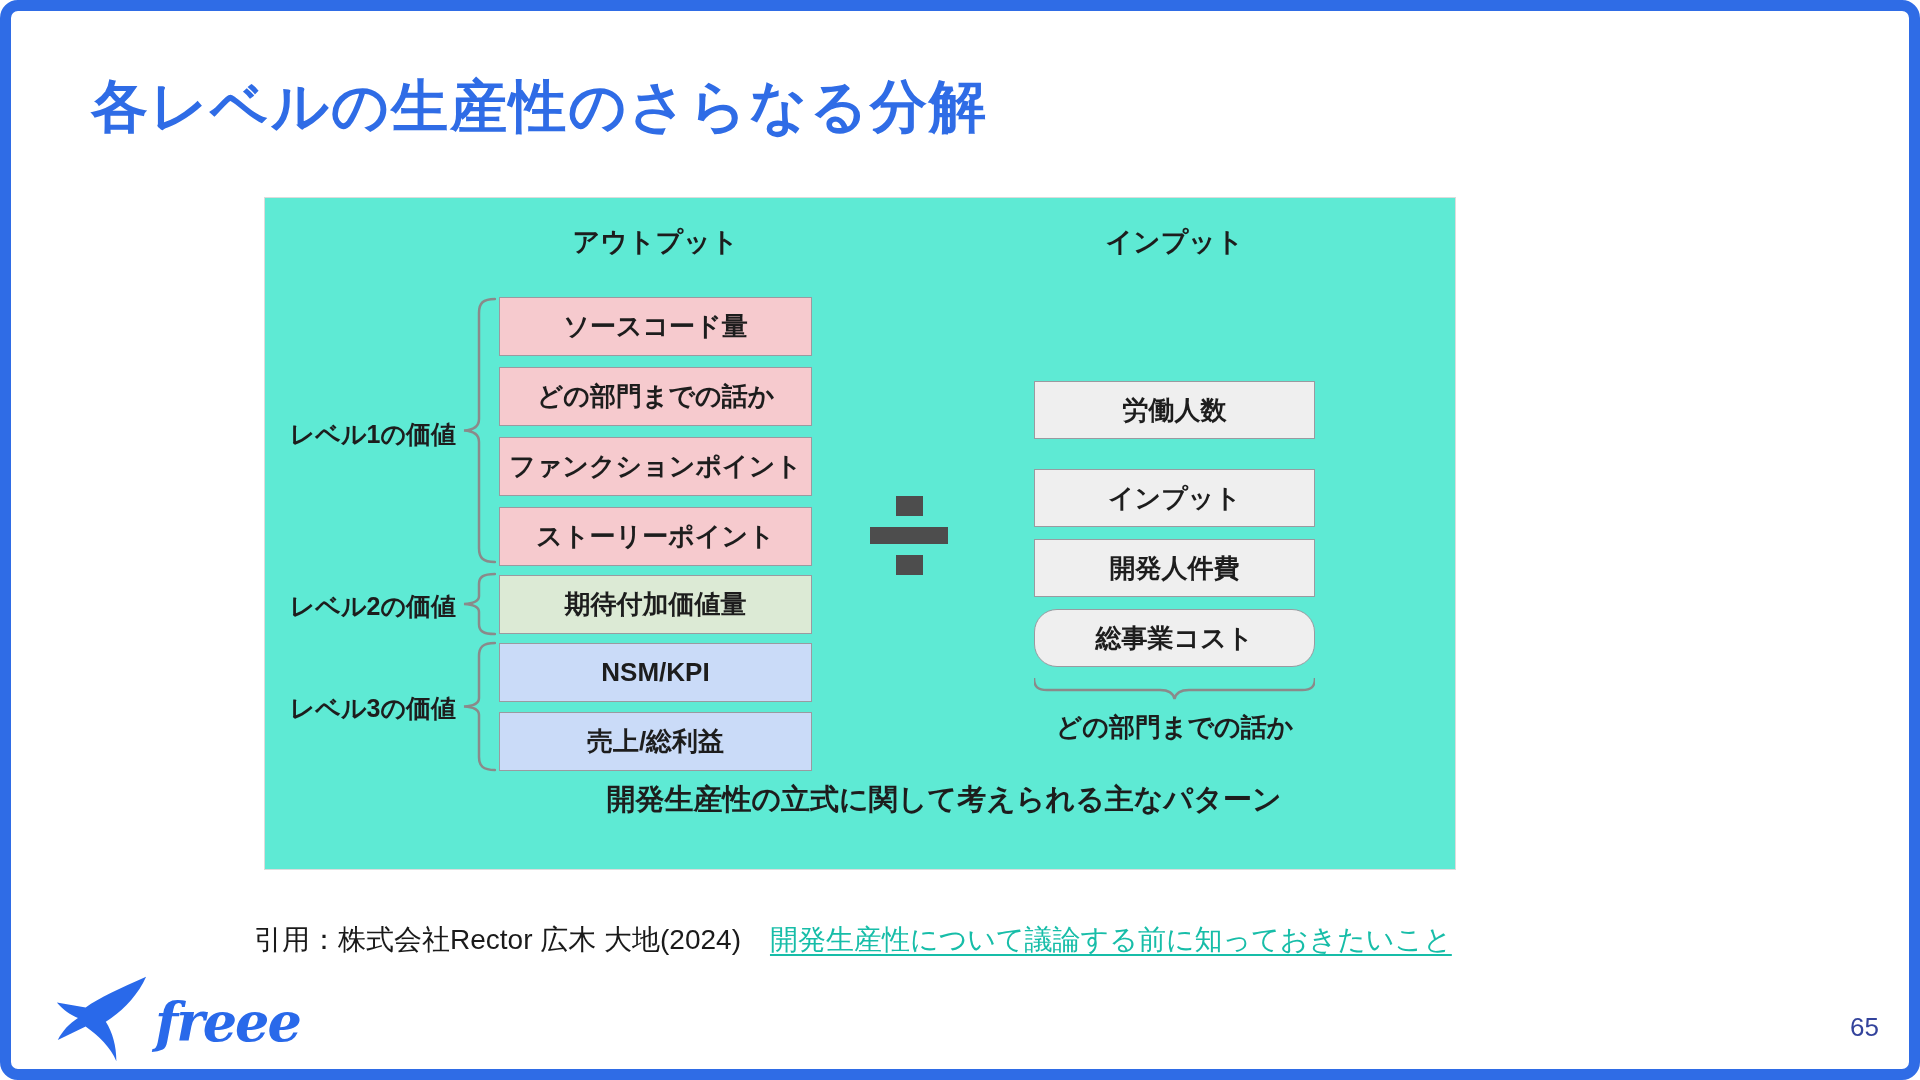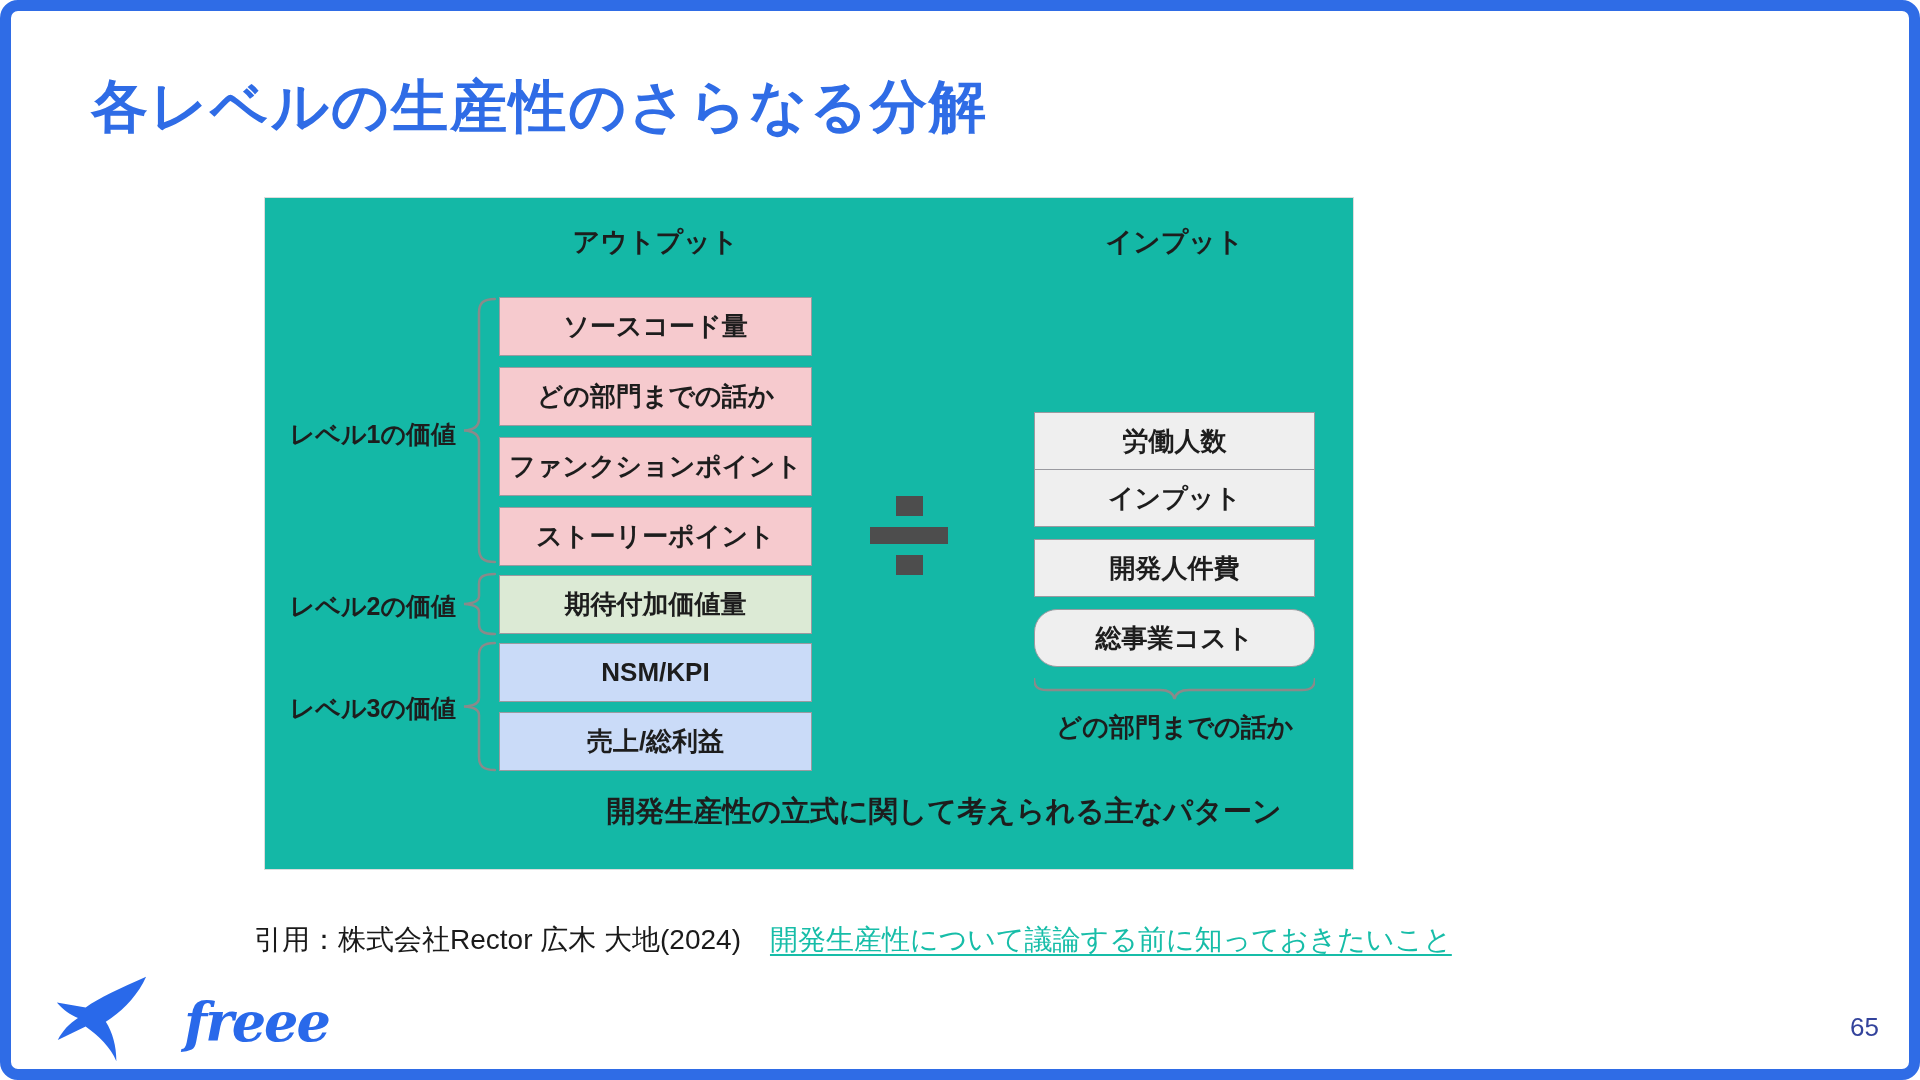--- a/index.html
+++ b/index.html
@@ -1,38 +1,38 @@
 <!DOCTYPE html>
 <html><head>
 <meta charset="utf-8">
 <style>
   html,body{margin:0;padding:0;background:#ffffff;}
   body{width:1920px;height:1080px;position:relative;font-family:"Liberation Sans",sans-serif;overflow:hidden;}
   .slide{position:absolute;inset:0;border:11px solid #2f6ce6;border-radius:18px;box-sizing:border-box;background:#ffffff;}
   .title{position:absolute;left:80px;top:58px;font-size:57px;font-weight:800;color:#2f6ce6;letter-spacing:2px;white-space:nowrap;}
-  .panel{position:absolute;left:253px;top:186px;width:1090px;height:673px;border:1px solid #dcdcdc;background:#14b8a6;box-sizing:border-box;}
+  .panel{position:absolute;left:253px;top:186px;width:1192px;height:673px;border:1px solid #dcdcdc;background:#5eead4;box-sizing:border-box;}
   .col-header{position:absolute;top:26px;font-size:27px;font-weight:700;color:#1d1d1d;text-align:center;}
   .hdr-out{left:234px;width:313px;}
   .hdr-in{left:769px;width:281px;}
   .dbox{position:absolute;width:313px;height:59px;left:234px;border:1.5px solid #9a9aa0;box-sizing:border-box;
         display:flex;align-items:center;justify-content:center;font-size:26px;font-weight:700;color:#1d1d1d;}
   .ibox{position:absolute;width:281px;height:58px;left:769px;border:1.5px solid #9a9aa0;box-sizing:border-box;
         display:flex;align-items:center;justify-content:center;font-size:26px;font-weight:700;color:#1d1d1d;}
   .lvl-label{position:absolute;left:6px;width:185px;text-align:right;font-size:25px;font-weight:700;color:#1d1d1d;white-space:nowrap;}
   .brace{position:absolute;left:197px;width:34px;}
   .brace svg,.hbrace svg{display:block;}
   .divide{position:absolute;left:605px;top:298px;width:78px;display:flex;flex-direction:column;align-items:center;}
   .divide .dot{width:27px;height:20px;}
   .divide .bar{width:78px;height:17px;margin:11px 0;}
   .hbrace{position:absolute;left:769px;top:480px;width:281px;height:24px;}
   .input-note{position:absolute;left:719px;top:512px;width:381px;text-align:center;font-size:26px;font-weight:700;color:#1d1d1d;white-space:nowrap;}
-  .caption{position:absolute;left:83px;top:594px;width:1192px;text-align:center;font-size:29px;font-weight:700;color:#1d1d1d;white-space:nowrap;}
+  .caption{position:absolute;left:83px;top:582px;width:1192px;text-align:center;font-size:29px;font-weight:700;color:#1d1d1d;white-space:nowrap;}
   .citation{position:absolute;left:243px;top:910px;font-size:28px;color:#1a1a1a;white-space:nowrap;}
   .citation a{color:#17bda8;text-decoration:underline;text-underline-offset:5px;margin-left:29px;cursor:pointer;font-weight:500;}
-  .logo{position:absolute;left:42px;top:958px;display:flex;align-items:center;gap:29px;}
+  .logo{position:absolute;left:42px;top:958px;display:flex;align-items:center;}
   .logo-text{font-family:"DejaVu Serif",serif;font-style:italic;font-weight:700;font-size:54px;color:#2969ea;letter-spacing:-2px;margin-left:6px;margin-top:6px;}
   .pagenum{position:absolute;right:30px;bottom:26px;font-size:26px;color:#33439c;}
 </style>
 </head>
 <body>
 
 <div class="slide">
 
   <div class="title">各レベルの生産性のさらなる分解</div>
 
@@ -68,21 +68,21 @@
     <div class="dbox" style="top: 377px; background: rgb(220, 234, 213);">期待付加価値量</div>
     <div class="dbox" style="top: 445px; background: rgb(202, 219, 248);">NSM/KPI</div>
     <div class="dbox" style="top: 514px; background: rgb(202, 219, 248);">売上/総利益</div>
 
     <div class="divide">
       <div class="dot" style="background: rgb(77, 77, 77);"></div>
       <div class="bar" style="background: rgb(77, 77, 77);"></div>
       <div class="dot" style="background: rgb(77, 77, 77);"></div>
     </div>
 
-    <div class="ibox" style="top: 214px; background: rgb(239, 239, 239);">労働人数</div>
+    <div class="ibox" style="top: 183px; background: rgb(239, 239, 239);">労働人数</div>
     <div class="ibox" style="top: 271px; background: rgb(239, 239, 239);">インプット</div>
     <div class="ibox" style="top: 341px; background: rgb(239, 239, 239);">開発人件費</div>
     <div class="ibox" style="top: 411px; background: rgb(239, 239, 239); border-radius: 23px;">総事業コスト</div>
 
     <div class="hbrace">
       <svg width="281" height="24" viewBox="0 0 281 24" fill="none">
         <path d="M0 0 C0 9 4 12 13 12 L126 12 C134 12 139 14 140.5 21 C142 14 147 12 155 12 L268 12 C277 12 281 9 281 0" stroke="#8a8a8a" stroke-width="2.5" stroke-linecap="round"></path>
       </svg>
     </div>
 

